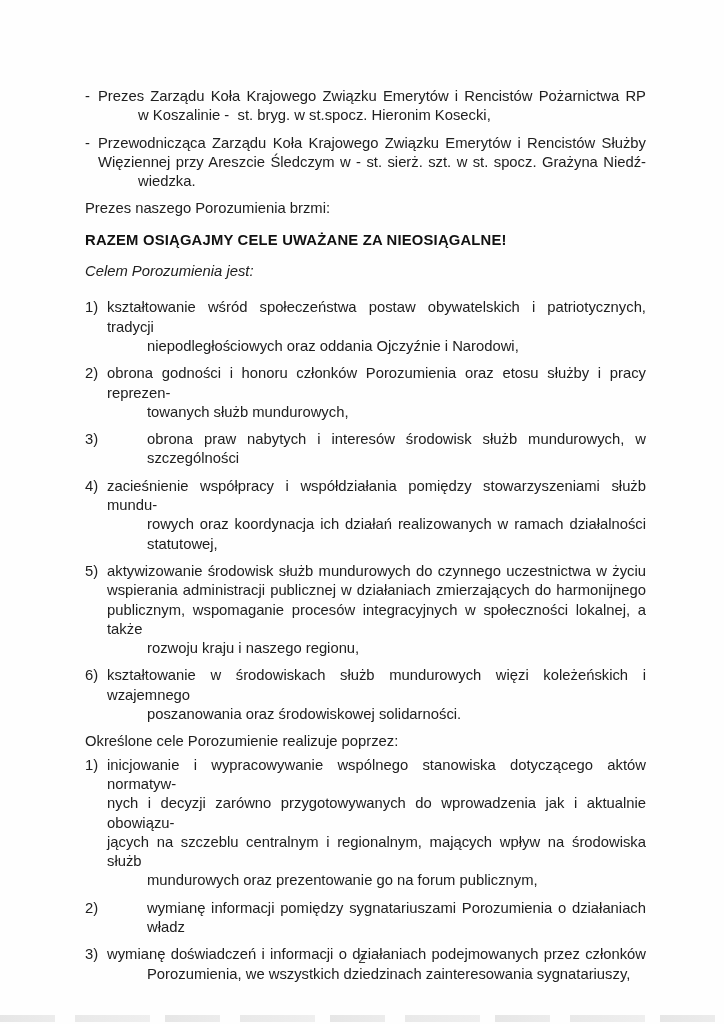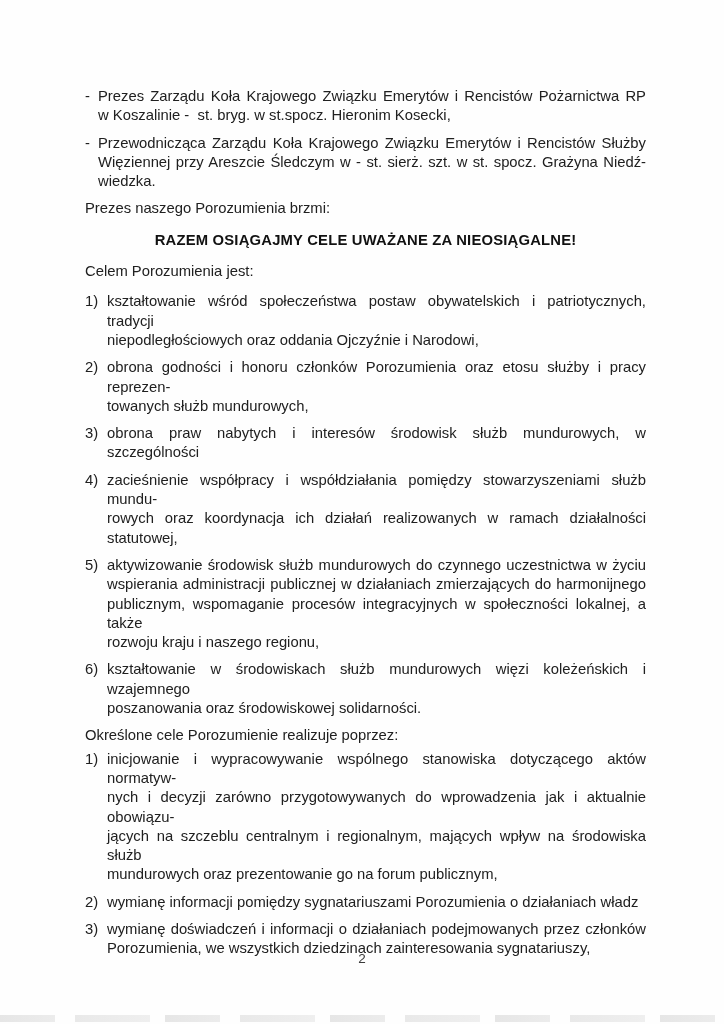--- a/index.html
+++ b/index.html
@@ -40,32 +40,32 @@
   .lines {
     flex: 1 1 auto;
     min-width: 0;
   }
   .line {
     text-align: justify;
     text-align-last: justify;
   }
   .line:last-child {
     text-align-last: left;
+    margin-left: 40px;
   }
   .label-line {
     margin: 0 0 8px 0;
   }
   .motto-line {
     font-weight: bold;
-    text-align: center;
     color: #111111;
     margin: 12px 0 12px 0;
     letter-spacing: 0.2px;
   }
-  .goals-label { margin-bottom: 11px; }
+  .goals-label { margin-bottom: 17px; font-style: italic; }
   .methods-label { margin-bottom: 4px; }
   .page-number {
     position: absolute;
     top: 951px;
     left: 0;
     width: 724px;
     text-align: center;
     font-size: 13.5px;
     color: #3a3a3a;
   }

